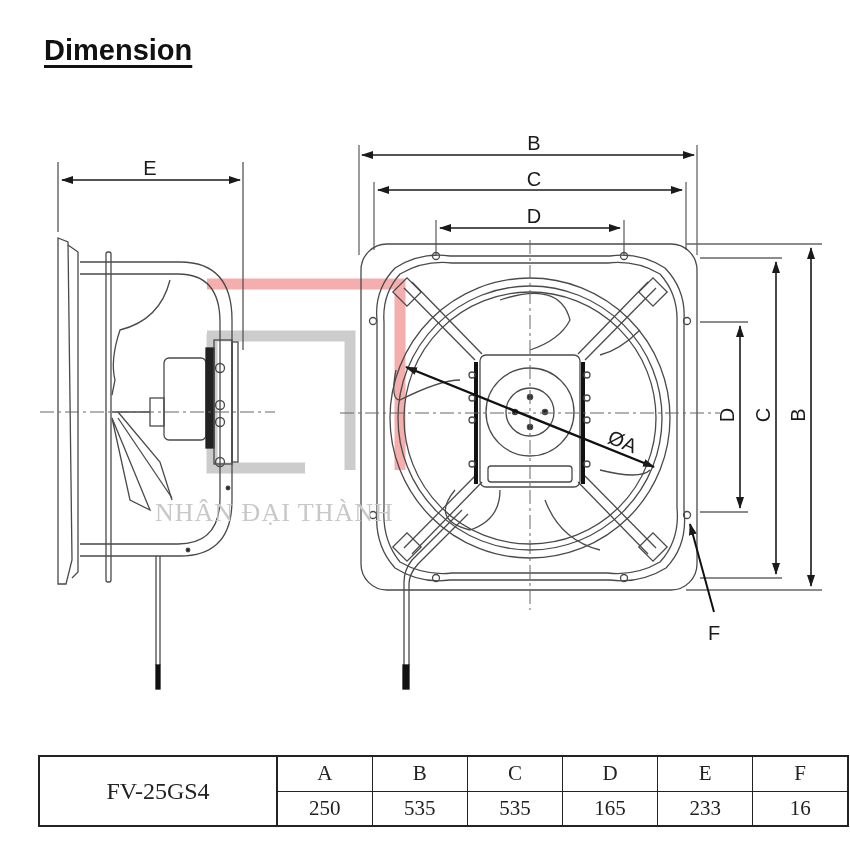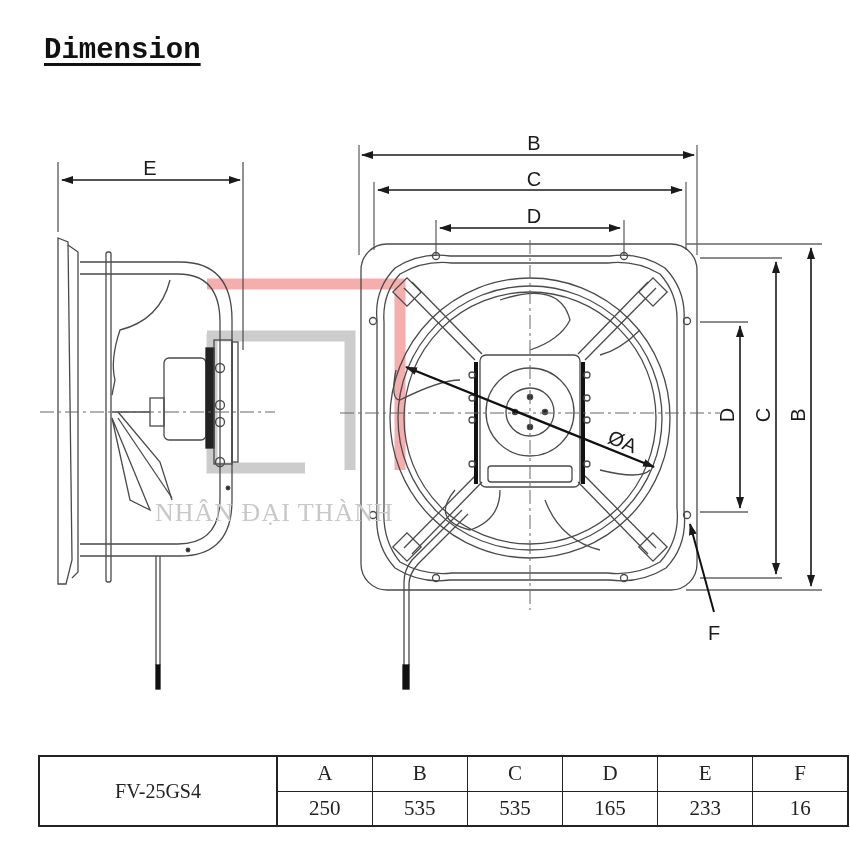--- a/index.html
+++ b/index.html
@@ -1,32 +1,32 @@
 <!DOCTYPE html>
 <html><head>
 <meta charset="utf-8">
 <style>
   html, body { margin:0; padding:0; background:#ffffff; }
   body { width:850px; height:850px; position:relative; overflow:hidden; font-family:"Liberation Sans", sans-serif; }
   .title {
     position:absolute; left:44px; top:34px;
-    font-family:Liberation Mono, monospace; font-weight:bold; font-size:29px; color:#111;
+    font-family:Liberation Sans, sans-serif; font-weight:bold; font-size:29px; color:#111;
     text-decoration:underline; text-decoration-thickness:3px; text-underline-offset:5px;
     letter-spacing:0px;
   }
   svg.drawing { position:absolute; left:0; top:0; }
   .dimlabel { font-family:"Liberation Sans", sans-serif; font-size:20px; fill:#1a1a1a; }
   .watermark { font-family:"Liberation Serif", serif; font-size:26px; fill:#c8c8c8; letter-spacing:1px; }
   table.spec {
     position:absolute; left:38px; top:755px; width:811px; height:71px;
     border-collapse:collapse; border:2px solid #222;
     font-family:"Liberation Serif", serif; color:#222; table-layout:fixed;
   }
   table.spec td { border:1.5px solid #222; text-align:center; padding:0; font-size:21px; }
-  table.spec td.model { font-size:20px; width:236px; border-right:2px solid #222; }
+  table.spec td.model { font-size:24px; width:236px; border-right:2px solid #222; }
   table.spec tr { height:35px; }
 </style>
 </head>
 <body>
 
 <div class="title">Dimension</div>
 
 <svg class="drawing" width="850" height="850" viewBox="0 0 850 850">
   <defs>
     <marker id="arr" markerWidth="12" markerHeight="8" refX="11" refY="4" orient="auto-start-reverse" markerUnits="userSpaceOnUse">

